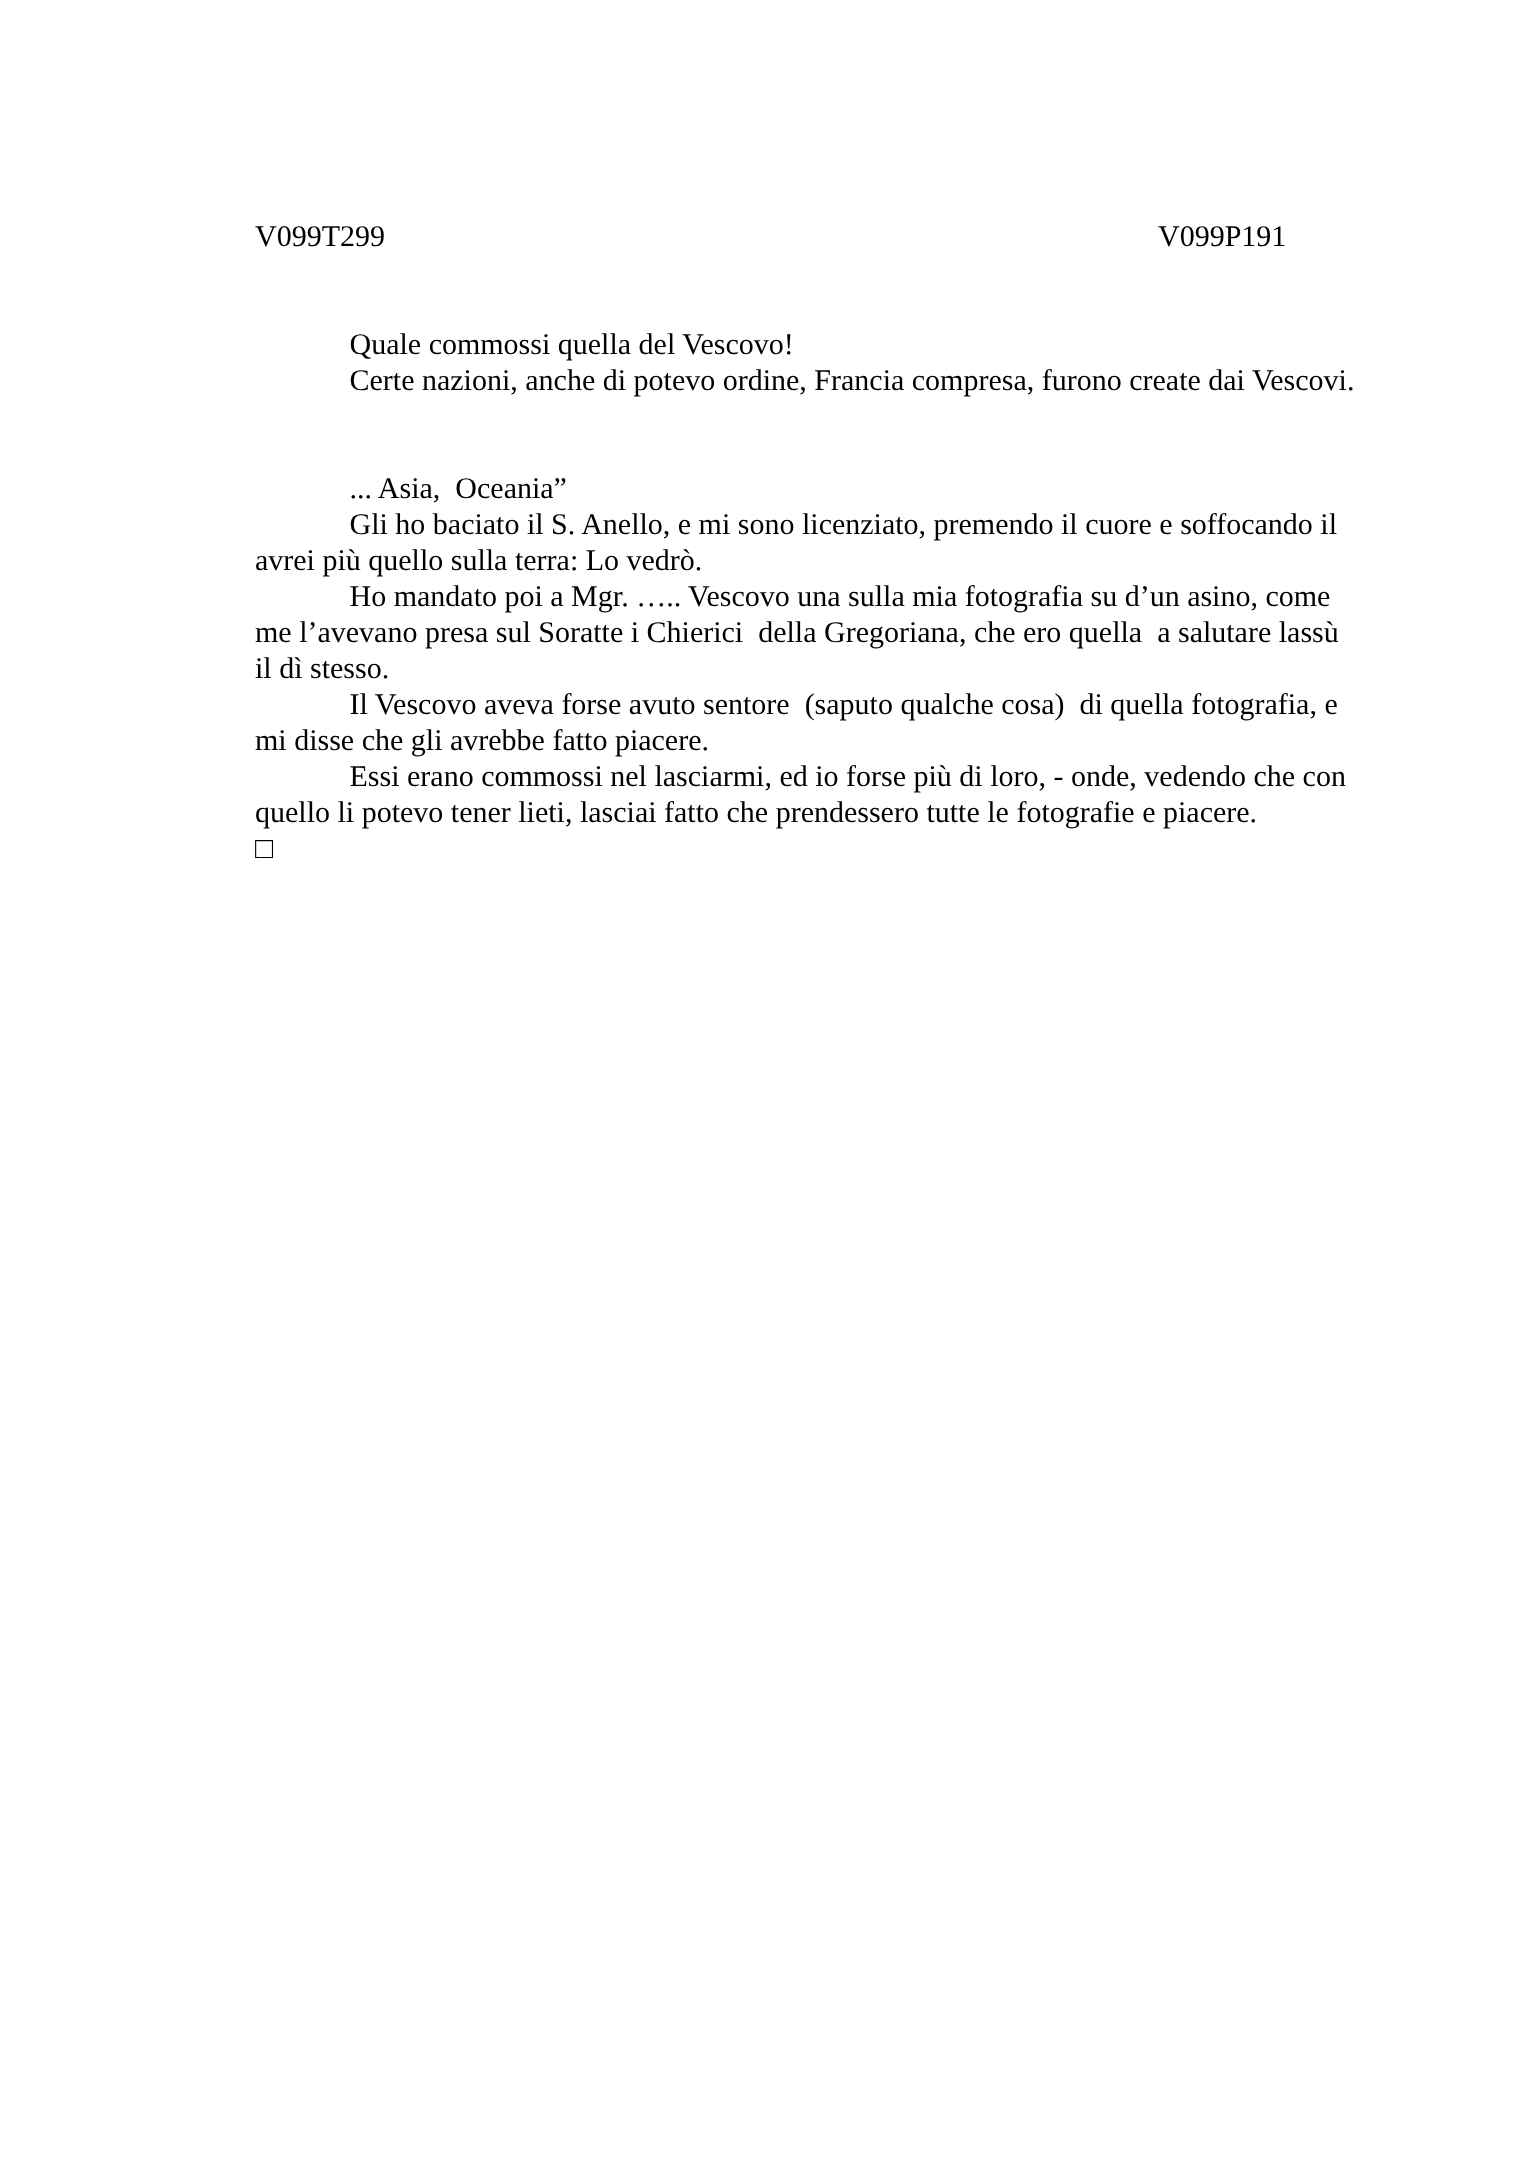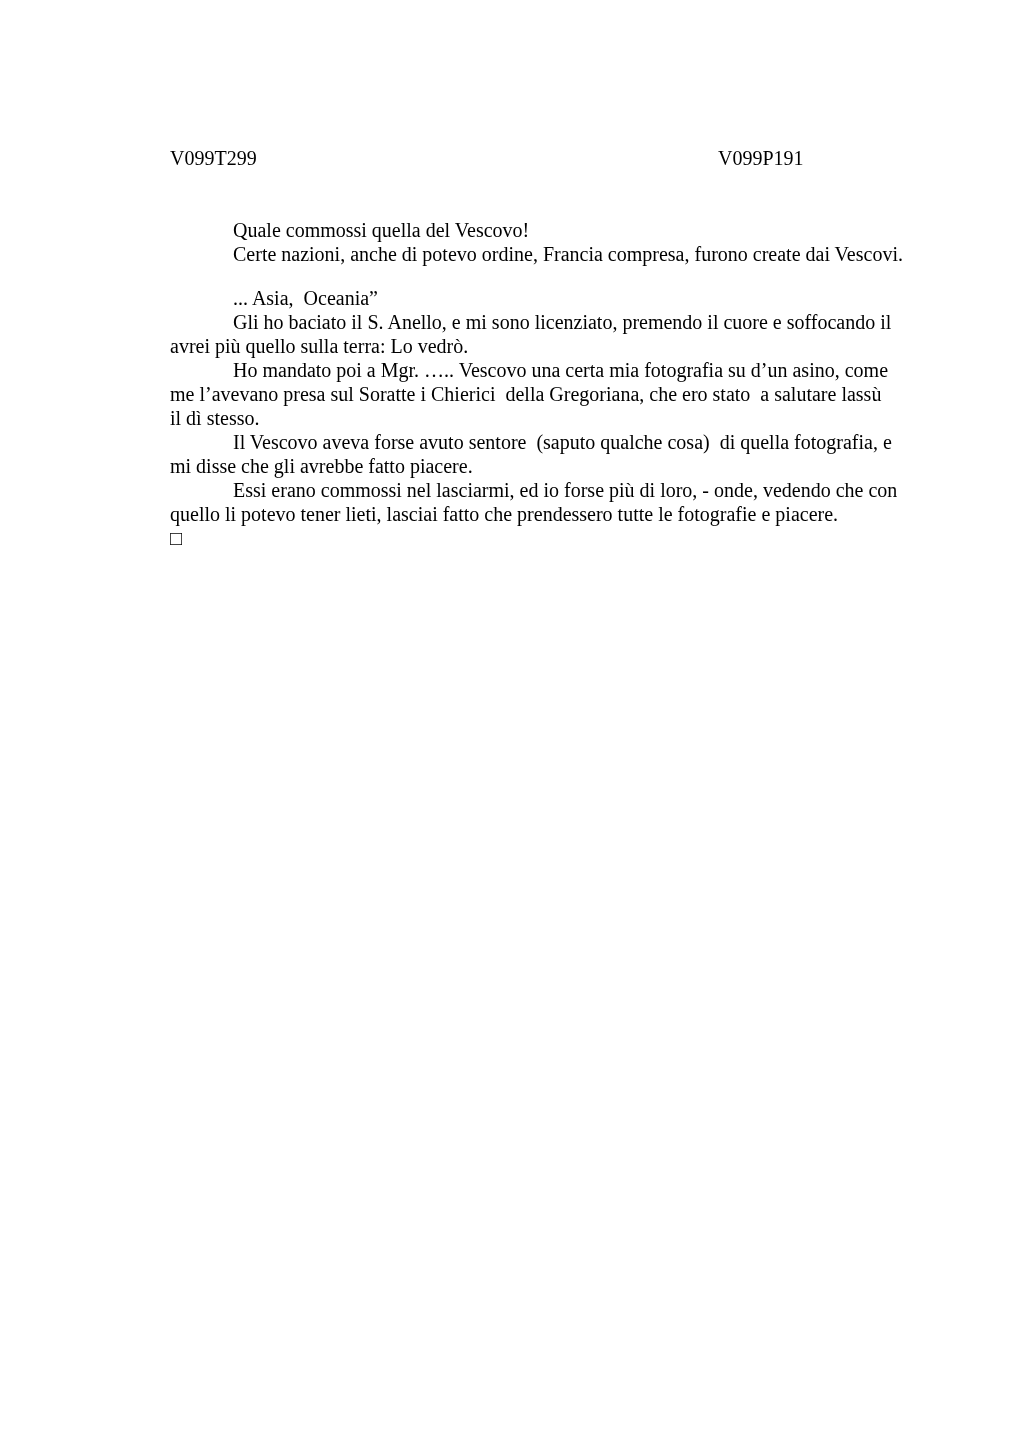--- a/index.html
+++ b/index.html
@@ -19,36 +19,36 @@
     overflow: hidden;
   }
   .header-left {
     position: absolute;
     left: 170px;
     top: 146px;
     white-space: pre;
   }
   .header-right {
     position: absolute;
-    left: 718px;
+    left: 772px;
     top: 146px;
     white-space: pre;
   }
   .document-body {
     position: absolute;
     left: 170px;
     top: 218px;
     width: 790px;
   }
   .para {
     margin: 0;
     padding: 0;
   }
   .para.gap2 {
-    margin-top: 20px;
+    margin-top: 48px;
   }
   .line {
     white-space: pre;
     margin: 0;
     padding: 0;
   }
   .line.indent {
     padding-left: 63px;
   }
 </style>
@@ -68,22 +68,22 @@
       <div class="para gap2">
         <div class="line indent">... Asia,  Oceania”</div>
       </div>
       <div class="para">
         <div class="line indent">Gli ho baciato il S. Anello, e mi sono licenziato, premendo il cuore e soffocando il</div>
       </div>
       <div class="para">
         <div class="line">avrei più quello sulla terra: Lo vedrò.</div>
       </div>
       <div class="para">
-        <div class="line indent">Ho mandato poi a Mgr. ….. Vescovo una certa mia fotografia su d’un asino, come</div>
-        <div class="line">me l’avevano presa sul Soratte i Chierici  della Gregoriana, che ero stato  a salutare lassù</div>
+        <div class="line indent">Ho mandato poi a Mgr. ….. Vescovo una sulla mia fotografia su d’un asino, come</div>
+        <div class="line">me l’avevano presa sul Soratte i Chierici  della Gregoriana, che ero quella  a salutare lassù</div>
         <div class="line">il dì stesso.</div>
       </div>
       <div class="para">
         <div class="line indent">Il Vescovo aveva forse avuto sentore  (saputo qualche cosa)  di quella fotografia, e</div>
         <div class="line">mi disse che gli avrebbe fatto piacere.</div>
       </div>
       <div class="para">
         <div class="line indent">Essi erano commossi nel lasciarmi, ed io forse più di loro, - onde, vedendo che con</div>
         <div class="line">quello li potevo tener lieti, lasciai fatto che prendessero tutte le fotografie e piacere.</div>
       </div>

